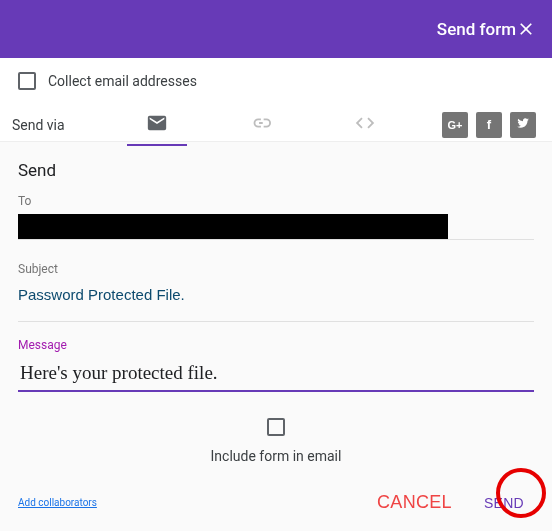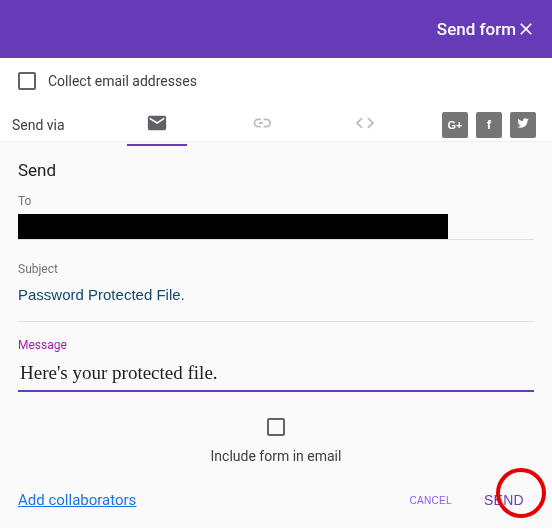--- a/index.html
+++ b/index.html
@@ -124,34 +124,34 @@
     flex-direction: column;
   }
 
   .footer-row {
     display: flex;
     align-items: center;
     padding: 0 0 0 0;
   }
   .add-collab {
     color: #1a73e8;
-    font-size: 15px;
+    font-size: 10px;
     text-decoration: underline;
     cursor: pointer;
   }
   .footer-actions {
     margin-left: auto;
     display: flex;
     align-items: center;
     gap: 12px;
   }
   .cancel-btn {
-    font-size: 10px;
+    font-size: 18px;
     font-weight: 500;
-    color: #8b5cf6;
+    color: #ef4444;
     background: none; border: none;
     padding: 8px 10px;
     cursor: pointer;
     letter-spacing: 0.3px;
   }
   .send-btn {
     font-size: 14px;
     font-weight: 500;
     color: #673ab7;
     background: none; border: none;

